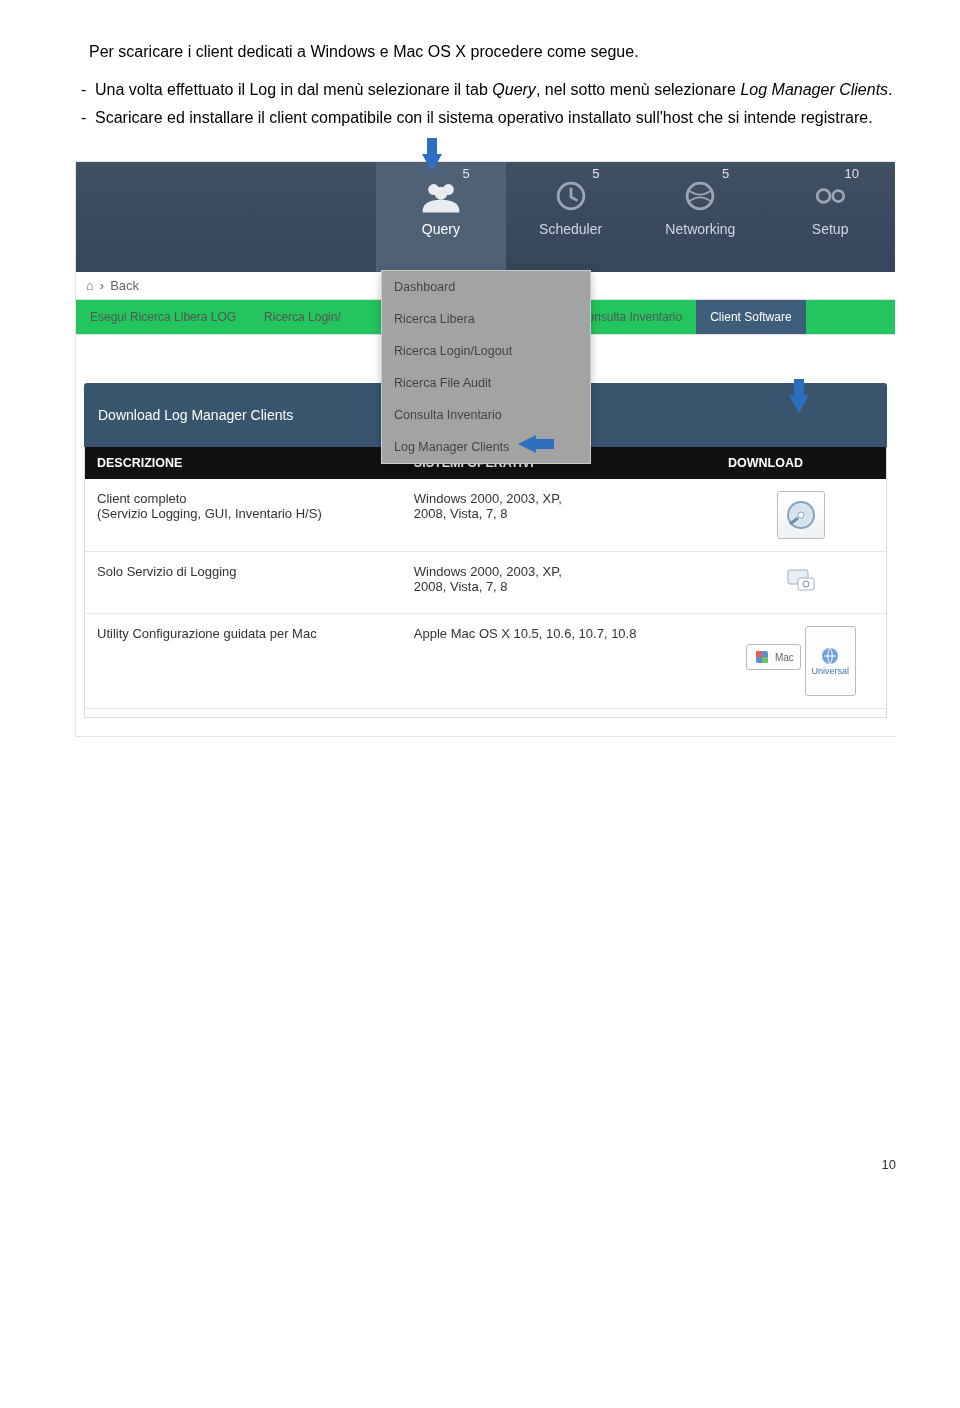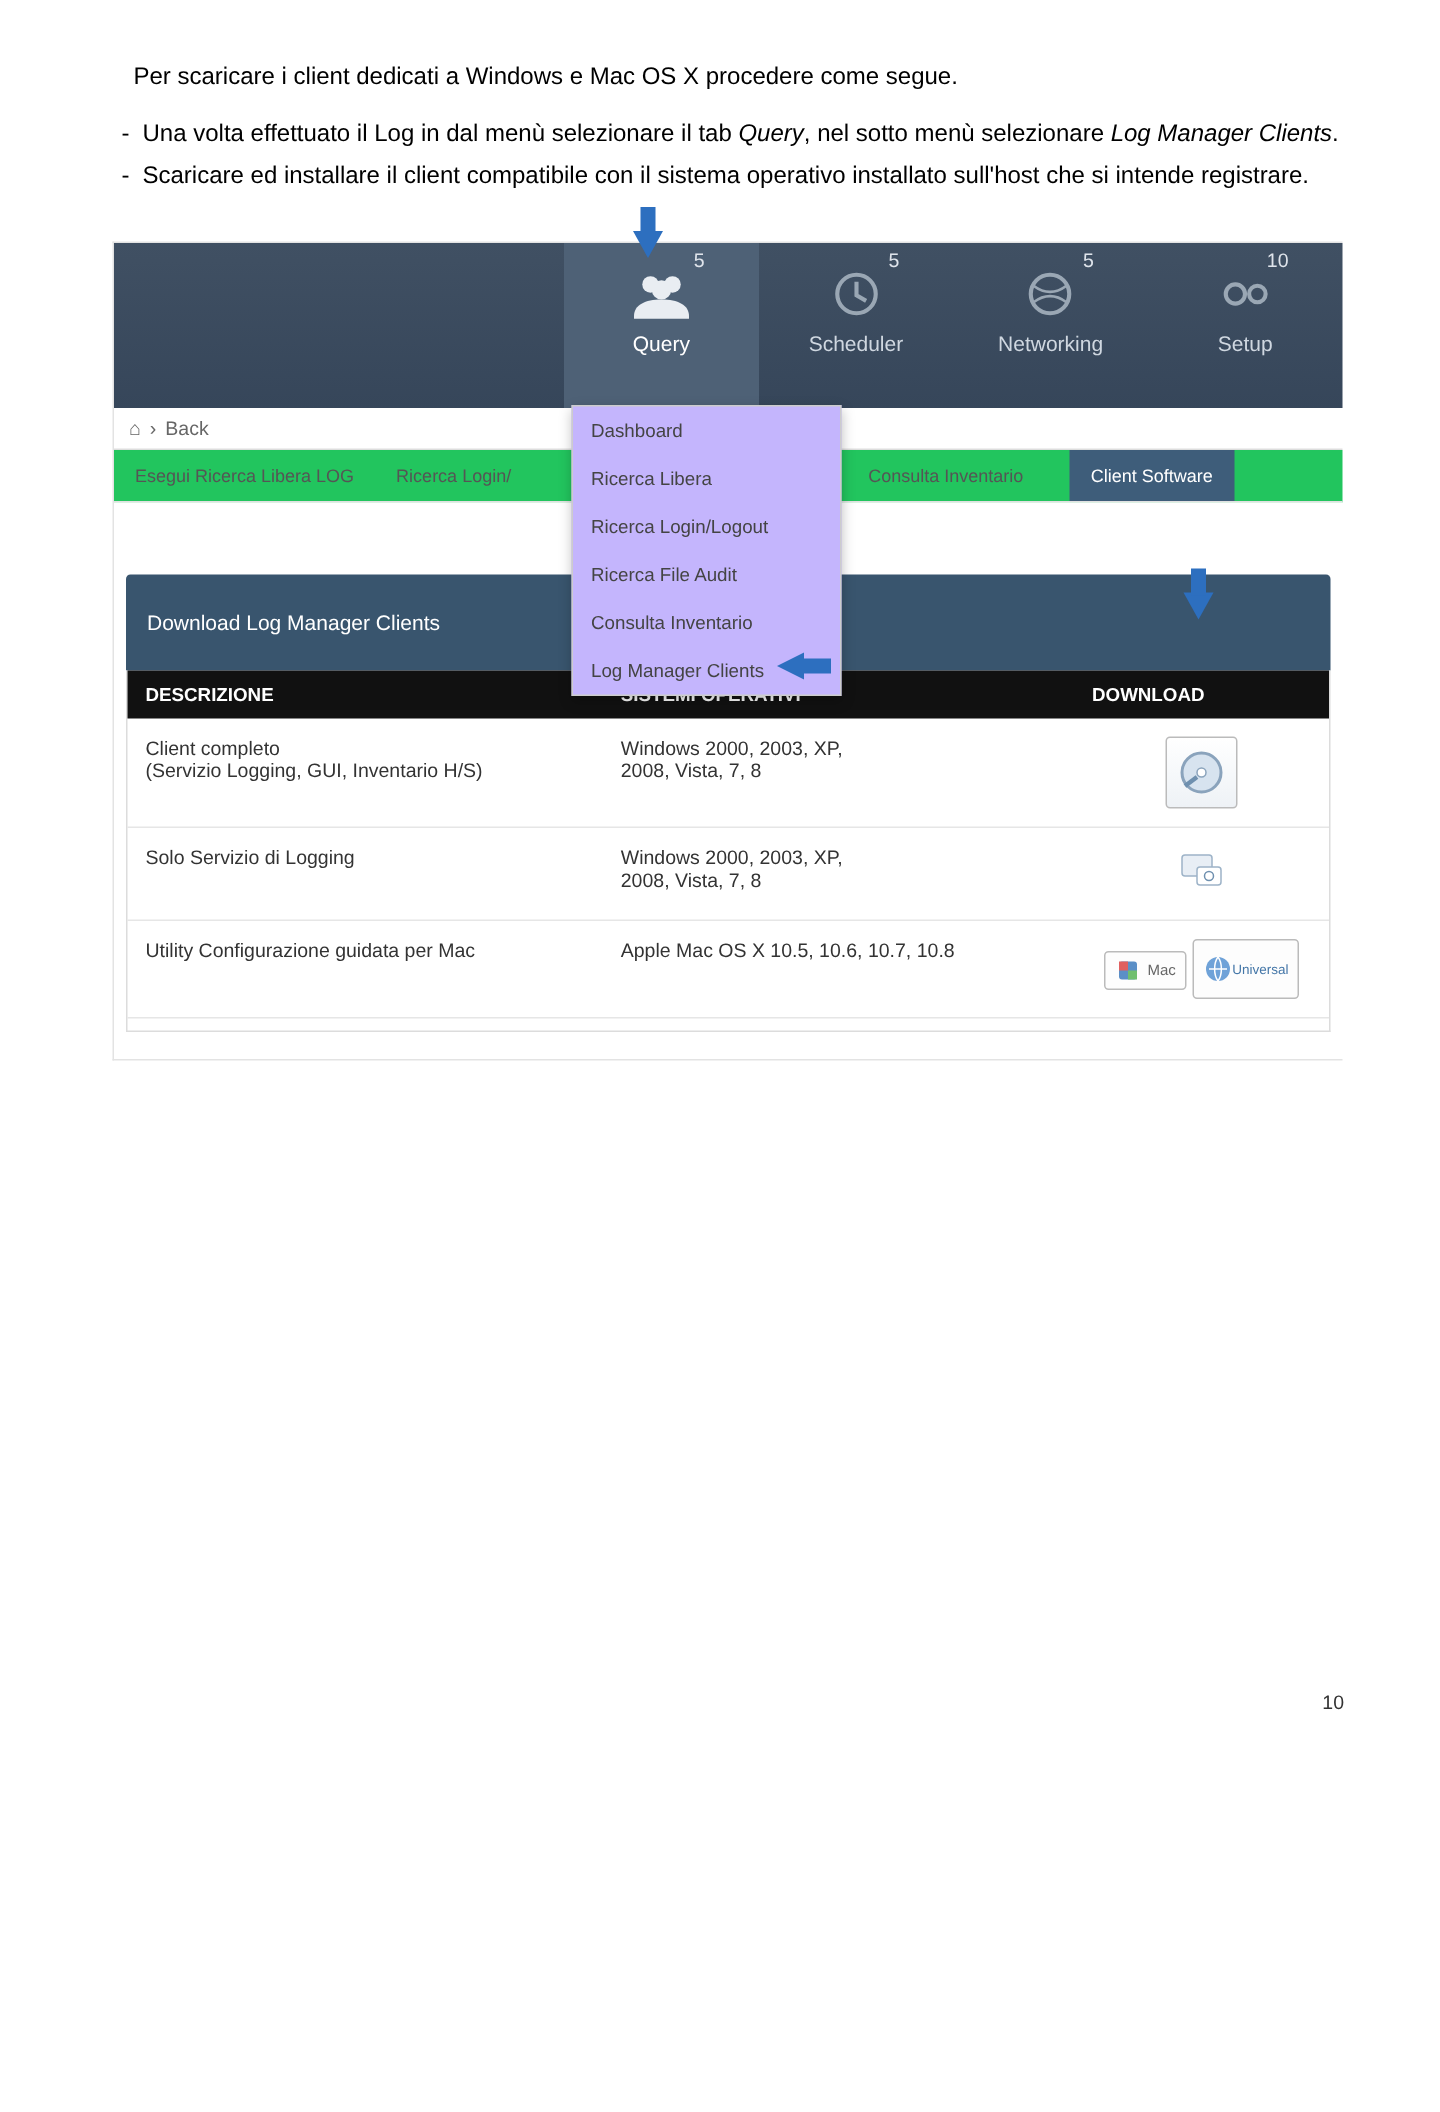--- a/index.html
+++ b/index.html
@@ -47,26 +47,26 @@
   .breadcrumb {
     background:#fff; border-bottom:1px solid #ddd;
     padding:6px 10px; font-size:13px; color:#666;
     display:flex; align-items:center; gap:6px;
   }
   .subtabs {
     display:flex; background:#22c55e; border-bottom:1px solid #e0e0e0;
     font-size:12px; color:#555;
   }
   .subtabs .tab { padding:10px 14px; }
-  .subtabs .tab.active { background:#3e5d7a; color:#fff;margin-left:17px; }
+  .subtabs .tab.active { background:#3e5d7a; color:#fff; }
   .dropdown {
     position:absolute;
     top:108px; left:305px;
-    width:180px;
-    background:#c4b5fd;
+    width:210px;
+    background:#a3a3a3;
     border:1px solid #ccc;
     box-shadow: 0 3px 8px rgba(0,0,0,.25);
     font-size:12.5px;
     color:#444;
     z-index:5;
   }
   .dropdown .item { padding:9px 12px; }
   .spacer-gap { height: 48px; background:#fff; }
   .page-title {
     display:flex; align-items:center; gap:18px;
@@ -124,22 +124,22 @@
     width:18px;height:10px;background:#2d6fbf;
   }
   .right-cut { border-right:none; }
   .pg-num { text-align:right; font-size:13px; color:#333; margin-top:420px; padding-right:4px; }
   .mac-chip {
     display:inline-flex; align-items:center; gap:4px;
     border:1px solid #bbb; padding:3px 6px; border-radius:3px;
     font-size:10px; color:#666; background:#fdfdfd;
   }
   .univ-chip {
-    display:inline-flex; flex-direction:row; align-items:center;
-    border:1px solid #bbb; padding:9px 6px; border-radius:3px;
+    display:inline-flex; flex-direction:column; align-items:center;
+    border:1px solid #bbb; padding:19px 6px; border-radius:3px;
     font-size:9px; color:#4577a8; background:#fdfdfd;
   }
 </style>
 </head>
 <body>
 
 <p class="intro">Per scaricare i client dedicati a Windows e Mac OS X procedere come segue.</p>
 
 <div class="bullet">
   <span class="dash">-</span>

